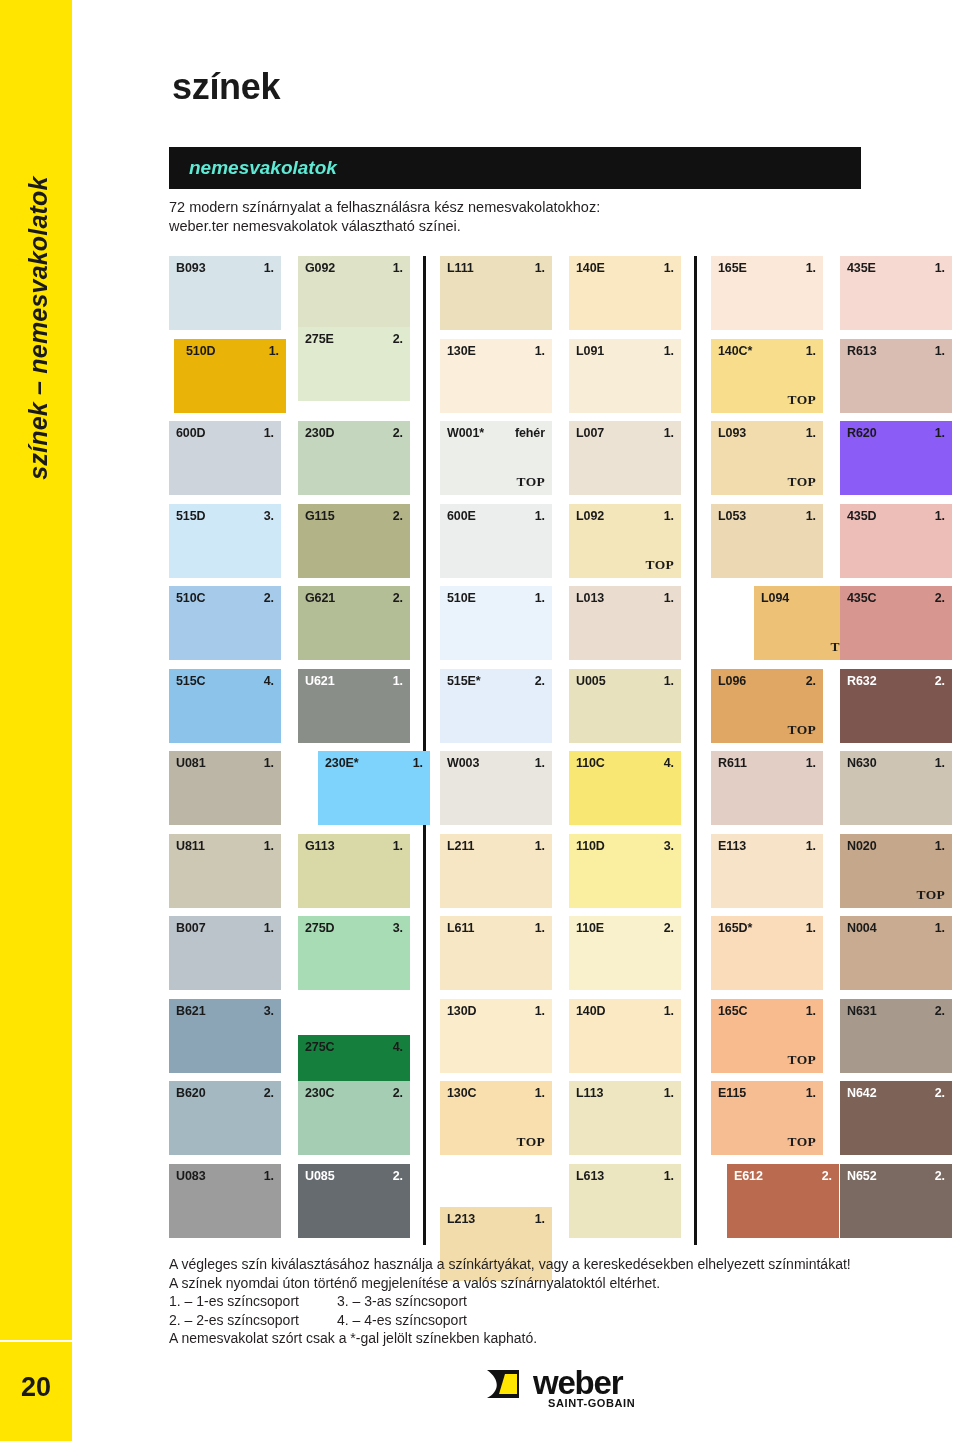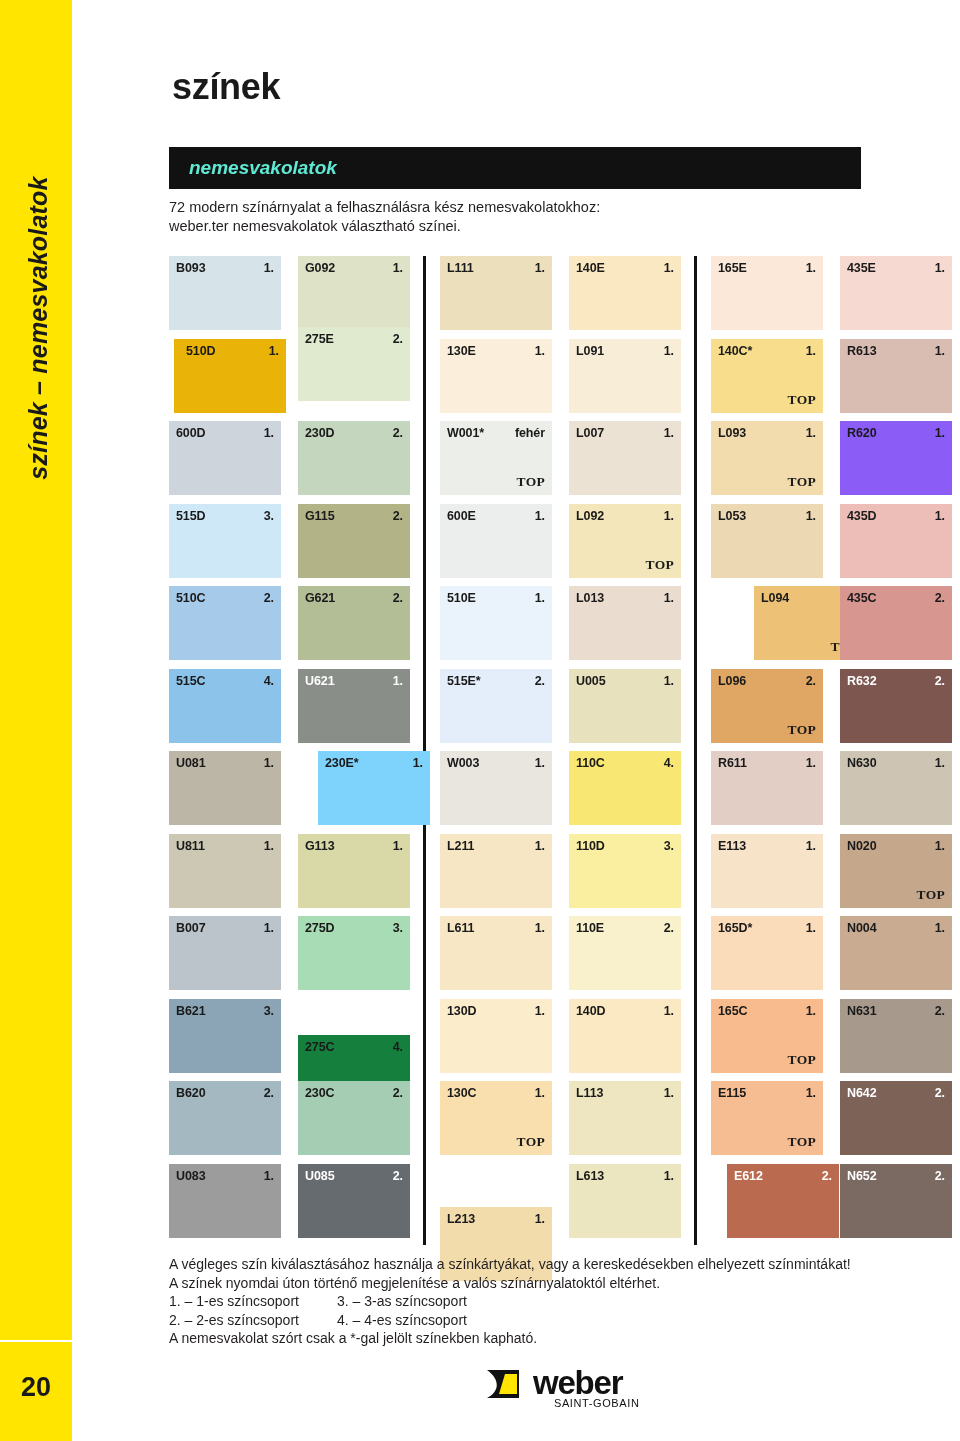--- a/index.html
+++ b/index.html
@@ -114,22 +114,22 @@
   .logo {
     position: absolute; left: 485px; top: 1366px;
     width: 170px; height: 48px;
   }
   .logo-word {
     position: absolute; left: 48px; top: 0px;
     font-size: 33px; font-weight: 700; color: #111111;
     letter-spacing: -1.2px; line-height: 33px;
   }
   .logo-sub {
-    position: absolute; left: 69px; top: 31px;
-    font-size: 11px; font-weight: 400; color: #111111;
+    position: absolute; left: 63px; top: 31px;
+    font-size: 11px; font-weight: 700; color: #111111;
     letter-spacing: 0.6px;
     text-align: center;
   }
   .logo-mark { position: absolute; left: 0px; top: -2px; }
 </style>
 </head>
 <body>
 
 <div class="page">
 

